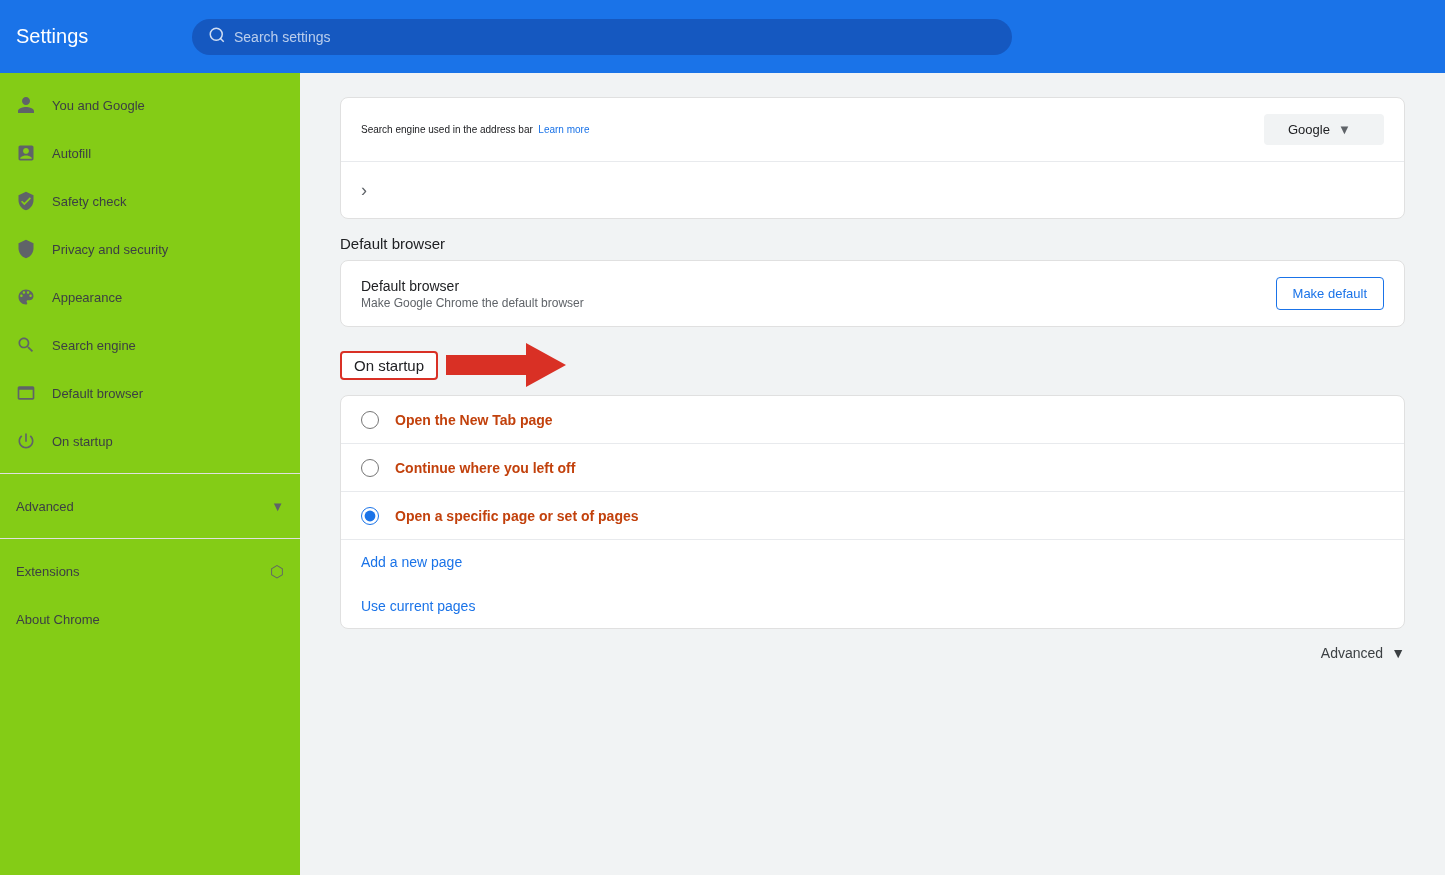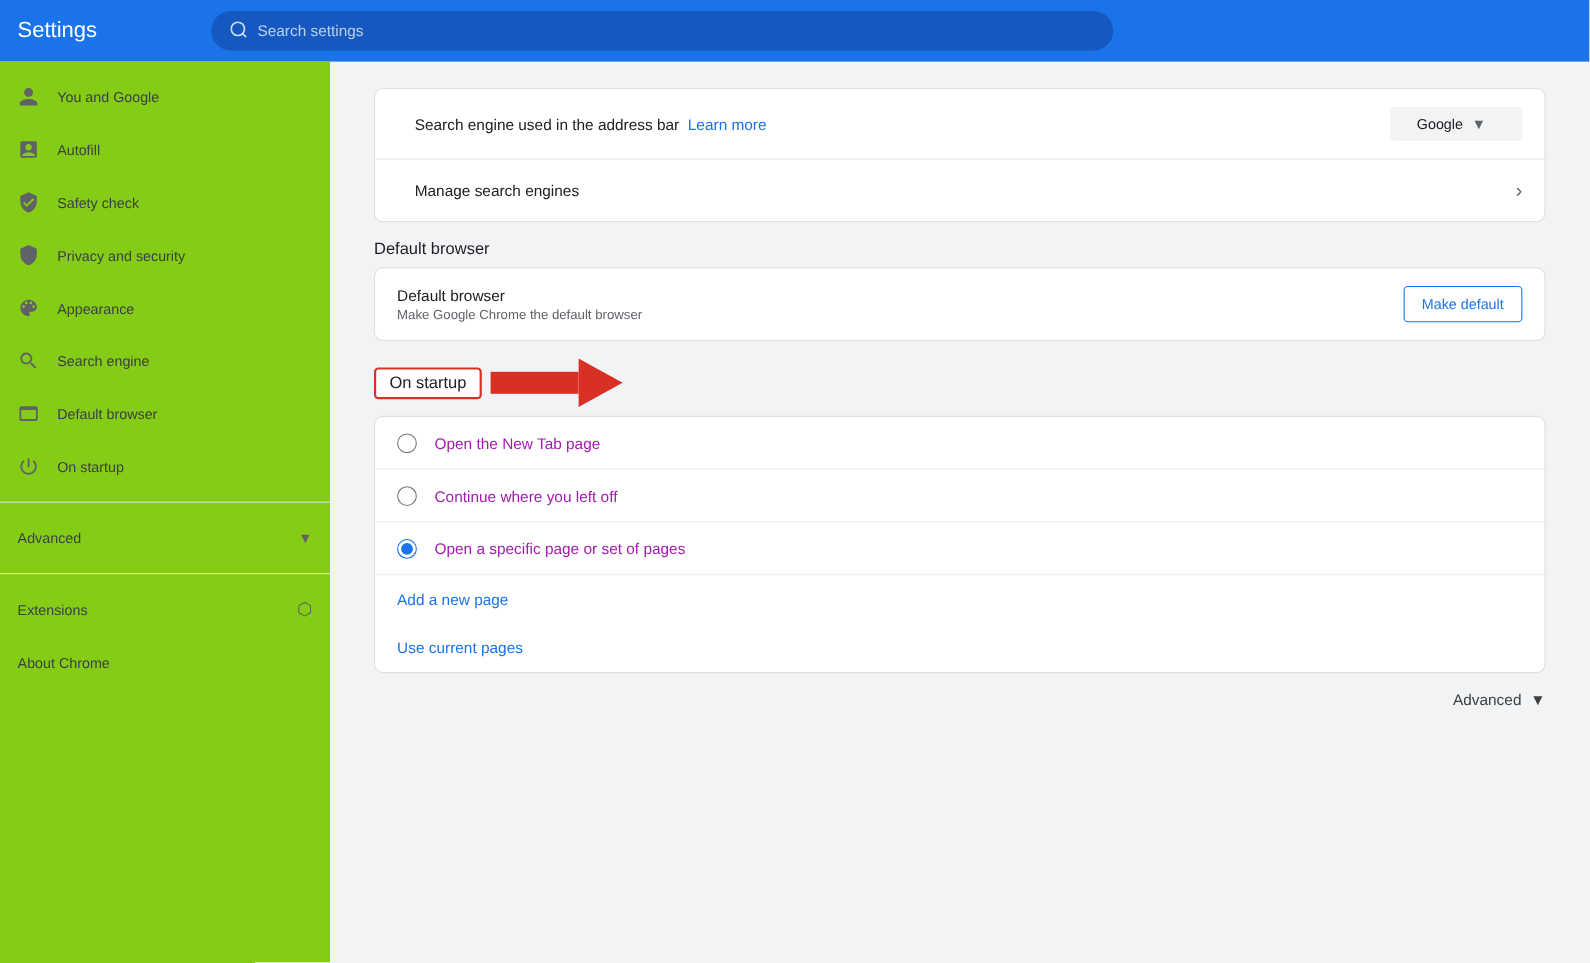--- a/index.html
+++ b/index.html
@@ -1,21 +1,21 @@
 <!DOCTYPE html>
 <html><head>
   <meta charset="utf-8">
   <style>
     * { box-sizing: border-box; margin: 0; padding: 0; }
     body { font-family: 'Segoe UI', Arial, sans-serif; background: #f1f3f4; color: #202124; font-size: 14px; }
 
     
     .header {
       background: #1a73e8;
-      height: 56px;
+      height: 73px;
       display: flex;
       align-items: center;
       padding: 0 16px;
       gap: 16px;
     }
     .header-title {
       color: #fff;
       font-size: 20px;
       font-weight: 400;
       min-width: 160px;
@@ -134,23 +134,22 @@
     .card-row {
       display: flex;
       align-items: center;
       padding: 16px 20px;
       border-bottom: 1px solid #e8eaed;
       min-height: 56px;
     }
     .card-row:last-child { border-bottom: none; }
     .card-row-label {
       flex: 1;
-      font-size: 14px;
+      font-size: 10px;
       color: #202124;
-      margin-left: 16px;
     }
     .card-row-label a {
       color: #1a73e8;
       text-decoration: none;
     }
 
     .dropdown-select {
       display: flex;
       align-items: center;
       background: #f1f3f4;
@@ -235,22 +234,23 @@
       display: flex;
       align-items: center;
       padding: 14px 20px;
       gap: 16px;
       border-bottom: 1px solid #e8eaed;
       min-height: 48px;
     }
     .radio-row:last-child { border-bottom: none; }
     .radio-row label {
       font-size: 14px;
-      color: #a21caf;
-      cursor: pointer;
+      color: #c2410c;
+      cursor: pointer;
+      font-weight: bold;
     }
     .radio-input {
       width: 18px;
       height: 18px;
       cursor: pointer;
       accent-color: #1a73e8;
       flex-shrink: 0;
     }
     .link-btn {
       color: #1a73e8;
@@ -399,21 +399,20 @@
         <div class="card-row-label">
           <span>Search engine used in the address bar</span>
           &nbsp;<a href="#">Learn more</a>
         </div>
         <div class="dropdown-select">
           <span>Google</span>
           <span class="chevron">▼</span>
         </div>
       </div>
       <div class="card-row">
-        <div class="card-row-label">Manage search engines</div>
         <span class="card-row-arrow">›</span>
       </div>
     </div>
 
     <div class="section-title">Default browser</div>
 
     <div class="card">
       <div class="card-row">
         <div class="default-browser-info">
           <div class="default-browser-title">Default browser</div>

